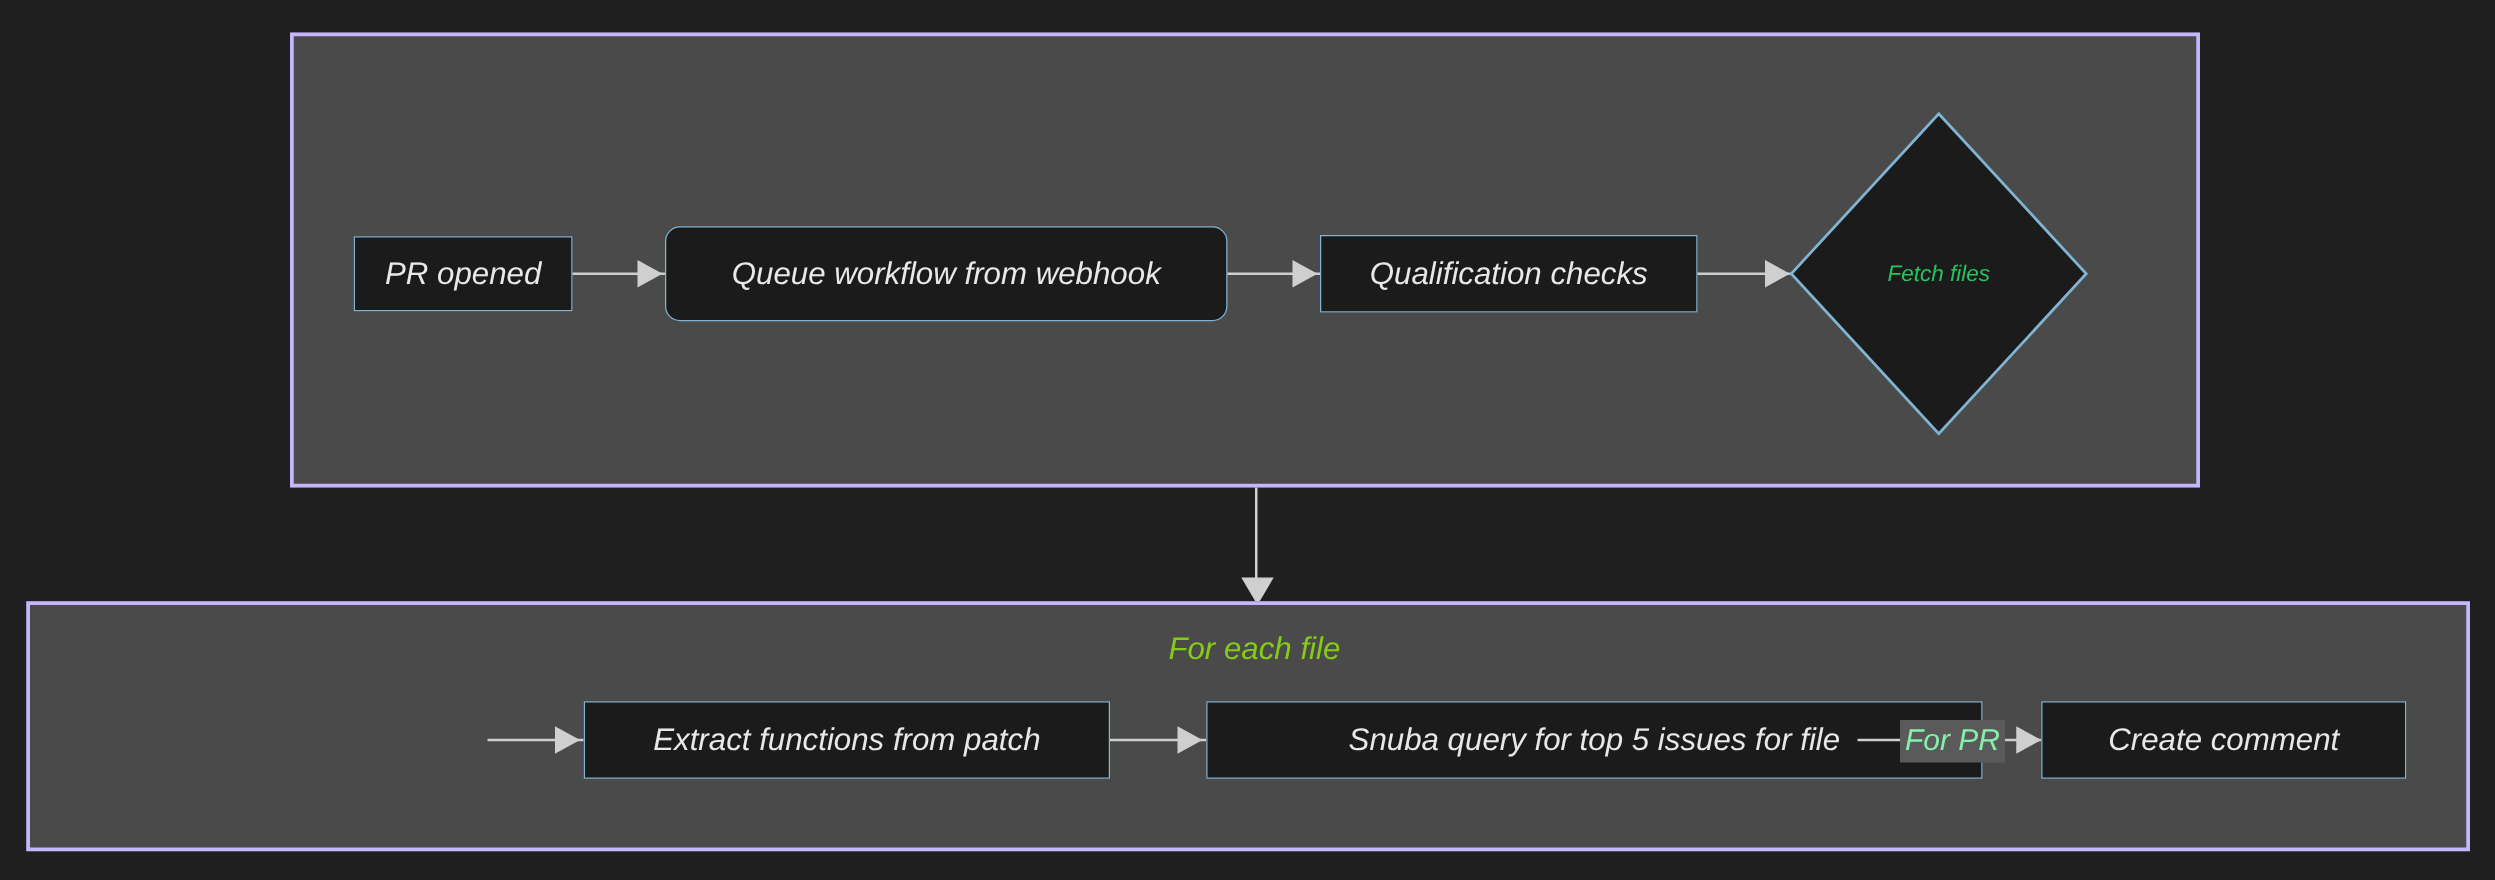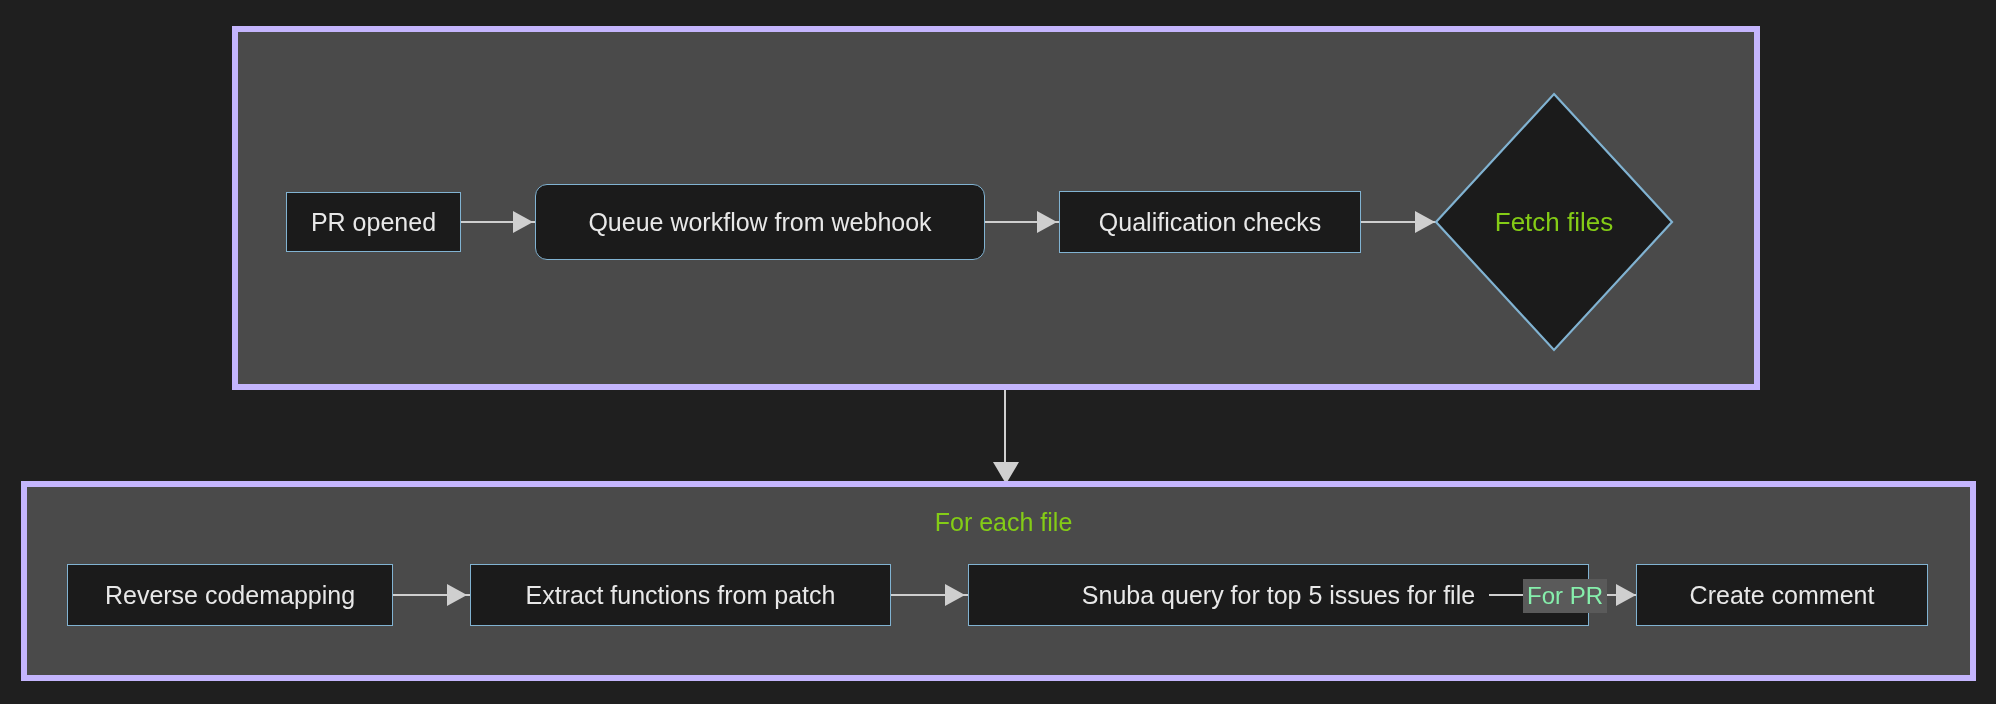--- a/index.html
+++ b/index.html
@@ -17,22 +17,23 @@
     position: relative;
     width: 1996px;
     height: 704px;
     background: #1f1f1f;
   }
 
   
   .subgraph {
     position: absolute;
     background: #4a4a4a;
-    border: 6px solid #c4b5fd;
+    border: 3px solid #c4b5fd;
     box-sizing: border-box;
+    font-style: italic;
   }
   #subgraph-top {
     left: 232px;
     top: 26px;
     width: 1528px;
     height: 364px;
   }
   #subgraph-bottom {
     left: 21px;
     top: 481px;
@@ -84,22 +85,22 @@
   }
   .diamond-label {
     position: absolute;
     left: 0;
     top: 0;
     width: 100%;
     height: 100%;
     display: flex;
     align-items: center;
     justify-content: center;
-    color: #84cc16;
-    font-size: 26px;
+    color: #22c55e;
+    font-size: 18px;
     white-space: nowrap;
   }
 
   
   .edge {
     position: absolute;
   }
   .edge-line-h {
     position: absolute;
     height: 2.4px;
@@ -182,23 +183,20 @@
 
   <div class="edge">
     <div class="edge-line-v" style="left:1004px; top:390px; height:80px;"></div>
     <div class="arrowhead-d" style="left:993px; top:462px;"></div>
   </div>
 
   <div id="subgraph-bottom" class="subgraph">
 
     <div class="subgraph-title">For each file</div>
 
-    <div class="node" style="left:40px; top:77px; width:326px; height:62px;">
-      <span>Reverse codemapping</span>
-    </div>
 
     <div class="edge">
       <div class="edge-line-h" style="left:366px; top:107px; width:77px;"></div>
       <div class="arrowhead-r" style="left:420px; top:97px;"></div>
     </div>
 
     <div class="node" style="left:443px; top:77px; width:421px; height:62px;">
       <span>Extract functions from patch</span>
     </div>
 

